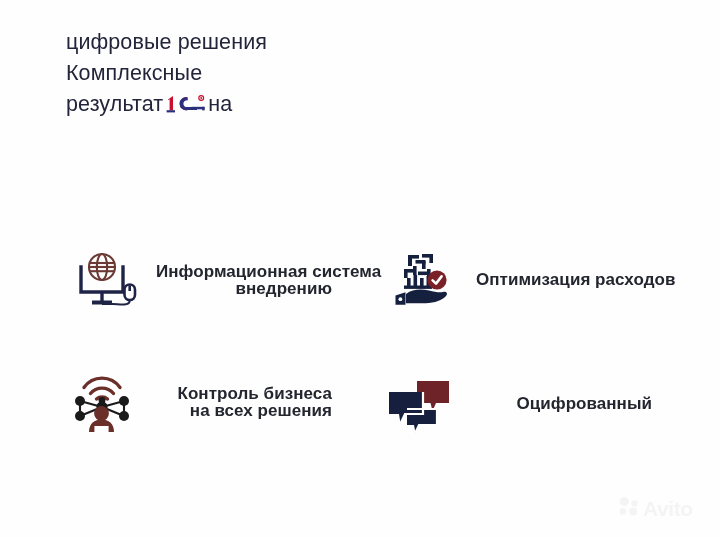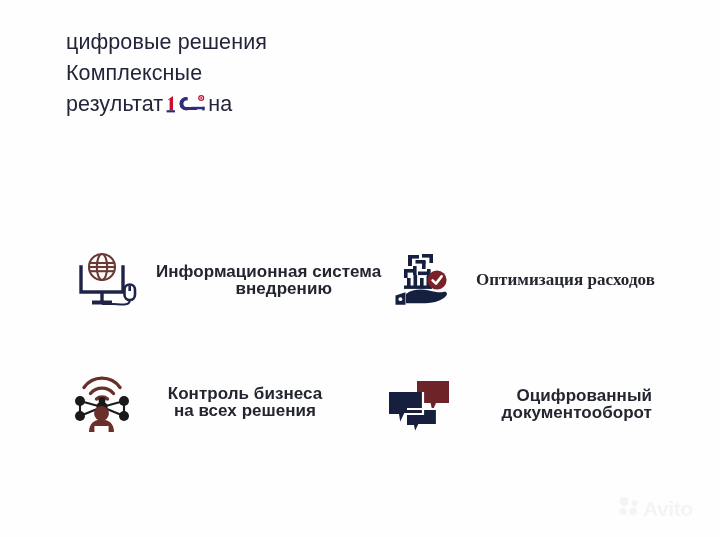--- a/index.html
+++ b/index.html
@@ -73,24 +73,24 @@
     text-align: right;
     letter-spacing: 0.05px;
   }
   .feature .flabel .ln { display: block; white-space: nowrap; }
 
   
   .f-0 { left: 70px;  top: 244px; width: 262px; }
   .f-0 .flabel { width: 176px; margin-left: 14px; }
 
   .f-1 { left: 388px; top: 244px; width: 264px; }
-  .f-1 .flabel { width: 176px; margin-left: 16px; font-family: Liberation Serif, serif; }
+  .f-1 .flabel { width: 176px; margin-left: 16px; }
 
   .f-2 { left: 68px;  top: 366px; width: 264px; }
-  .f-2 .flabel { width: 178px; margin-left: 18px; text-align: center; }
+  .f-2 .flabel { width: 178px; margin-left: 18px; }
 
   .f-3 { left: 384px; top: 368px; width: 268px; }
   .f-3 .flabel { width: 170px; margin-left: 26px; }
 
   
   .watermark {
     position: absolute;
     left: 618px;
     top: 496px;
     display: flex;
@@ -258,21 +258,20 @@
           <path d="M3 19 L37 19 L37 41 L19 41 L14.5 50.5 L13 41 L3 41 Z" fill="#161f3d"></path>
 
           <path d="M21 36 L51 36 L51 52 L33 52 L29.5 59.5 L28 52 L21 52 Z" fill="#161f3d"></path>
 
           <path d="M37 19 L37 41 L19 41 L14.5 50.5" fill="none" stroke="#ffffff" stroke-width="2.2"></path>
           <path d="M21 36 L51 36 L51 52 L33 52 L29.5 59.5" fill="none" stroke="#ffffff" stroke-width="2.2"></path>
         </svg>
       </div>
       <div class="flabel">
         <span class="ln">Оцифрованный</span>
-        <span class="ln">документооборот</span>
       </div>
     </div>
 
   </div>
 
   <div class="watermark">
     <span class="wm-mark">
       <svg width="22" height="20" viewBox="0 0 22 20" xmlns="http://www.w3.org/2000/svg">
         <circle cx="6.2" cy="5.6" r="4.6" fill="#f4f4f4"></circle>
         <circle cx="16.4" cy="7.4" r="3.1" fill="#f4f4f4"></circle>

